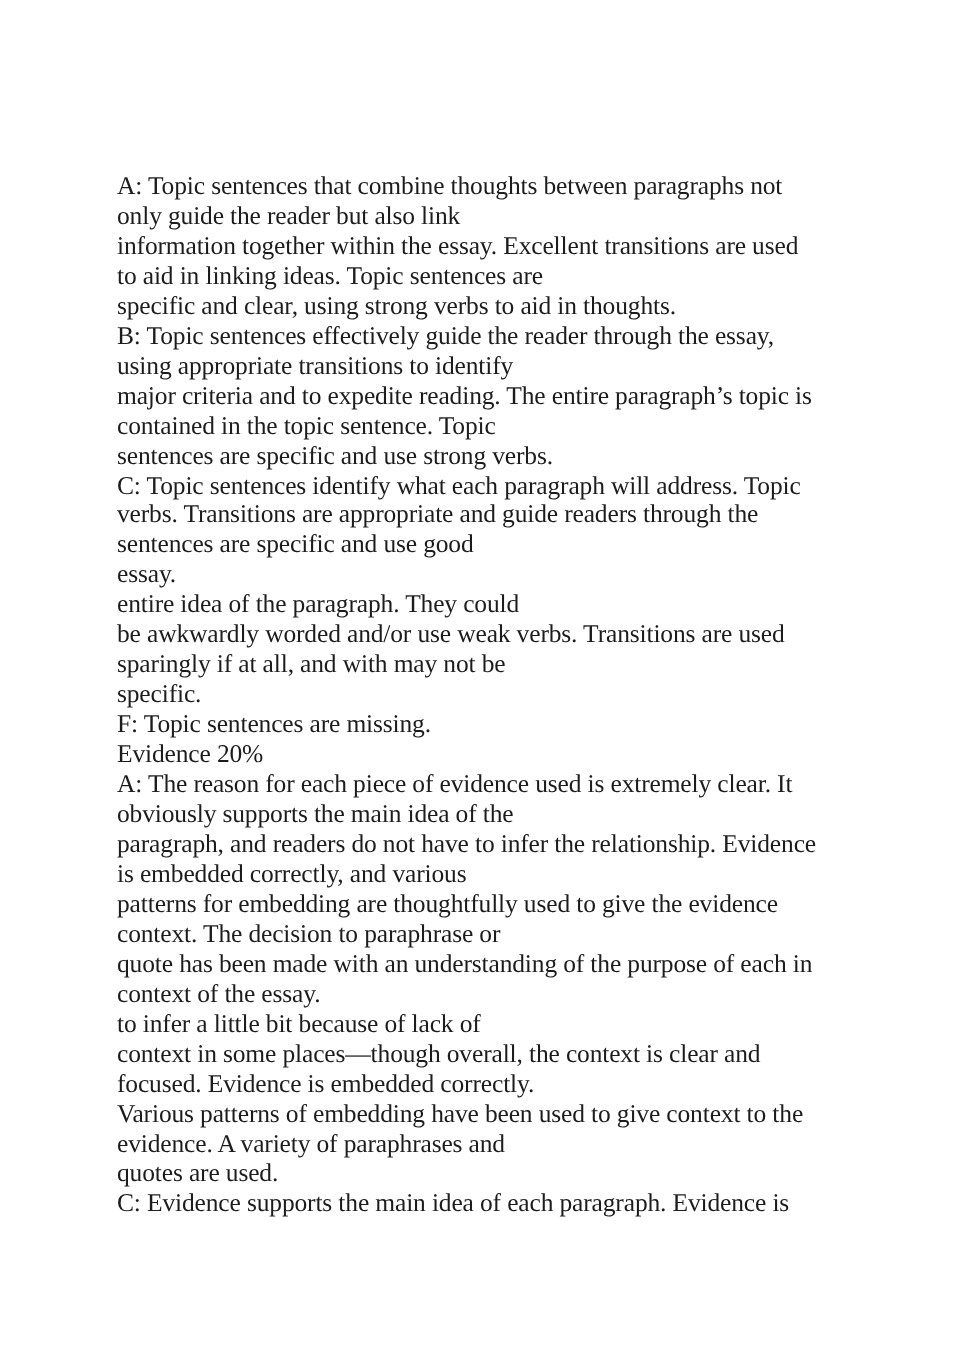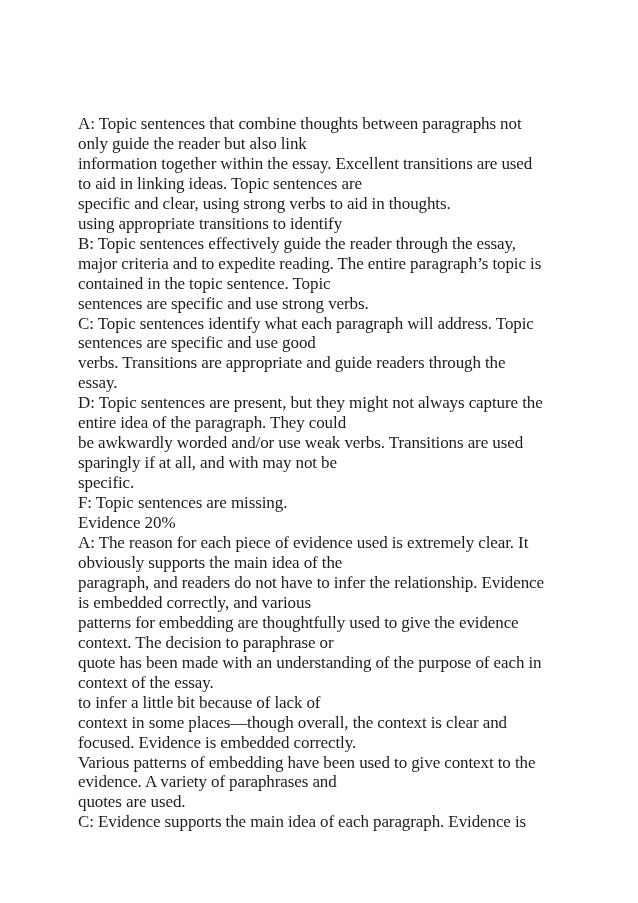--- a/index.html
+++ b/index.html
@@ -35,30 +35,29 @@
 </head>
 <body>
 
 <div class="page">
   <div class="text-block" id="text-block">
       <div class="text-line">A: Topic sentences that combine thoughts between paragraphs not</div>
       <div class="text-line">only guide the reader but also link</div>
       <div class="text-line">information together within the essay. Excellent transitions are used</div>
       <div class="text-line">to aid in linking ideas. Topic sentences are</div>
       <div class="text-line">specific and clear, using strong verbs to aid in thoughts.</div>
+      <div class="text-line">B: Topic sentences effectively guide the reader through the essay,</div>
       <div class="text-line">using appropriate transitions to identify</div>
-      <div class="text-line">B: Topic sentences effectively guide the reader through the essay,</div>
       <div class="text-line">major criteria and to expedite reading. The entire paragraph’s topic is</div>
       <div class="text-line">contained in the topic sentence. Topic</div>
       <div class="text-line">sentences are specific and use strong verbs.</div>
       <div class="text-line">C: Topic sentences identify what each paragraph will address. Topic</div>
+      <div class="text-line">verbs. Transitions are appropriate and guide readers through the</div>
       <div class="text-line">sentences are specific and use good</div>
-      <div class="text-line">verbs. Transitions are appropriate and guide readers through the</div>
       <div class="text-line">essay.</div>
-      <div class="text-line">D: Topic sentences are present, but they might not always capture the</div>
       <div class="text-line">entire idea of the paragraph. They could</div>
       <div class="text-line">be awkwardly worded and/or use weak verbs. Transitions are used</div>
       <div class="text-line">sparingly if at all, and with may not be</div>
       <div class="text-line">specific.</div>
       <div class="text-line">F: Topic sentences are missing.</div>
       <div class="text-line">Evidence 20%</div>
       <div class="text-line">A: The reason for each piece of evidence used is extremely clear. It</div>
       <div class="text-line">obviously supports the main idea of the</div>
       <div class="text-line">paragraph, and readers do not have to infer the relationship. Evidence</div>
       <div class="text-line">is embedded correctly, and various</div>

